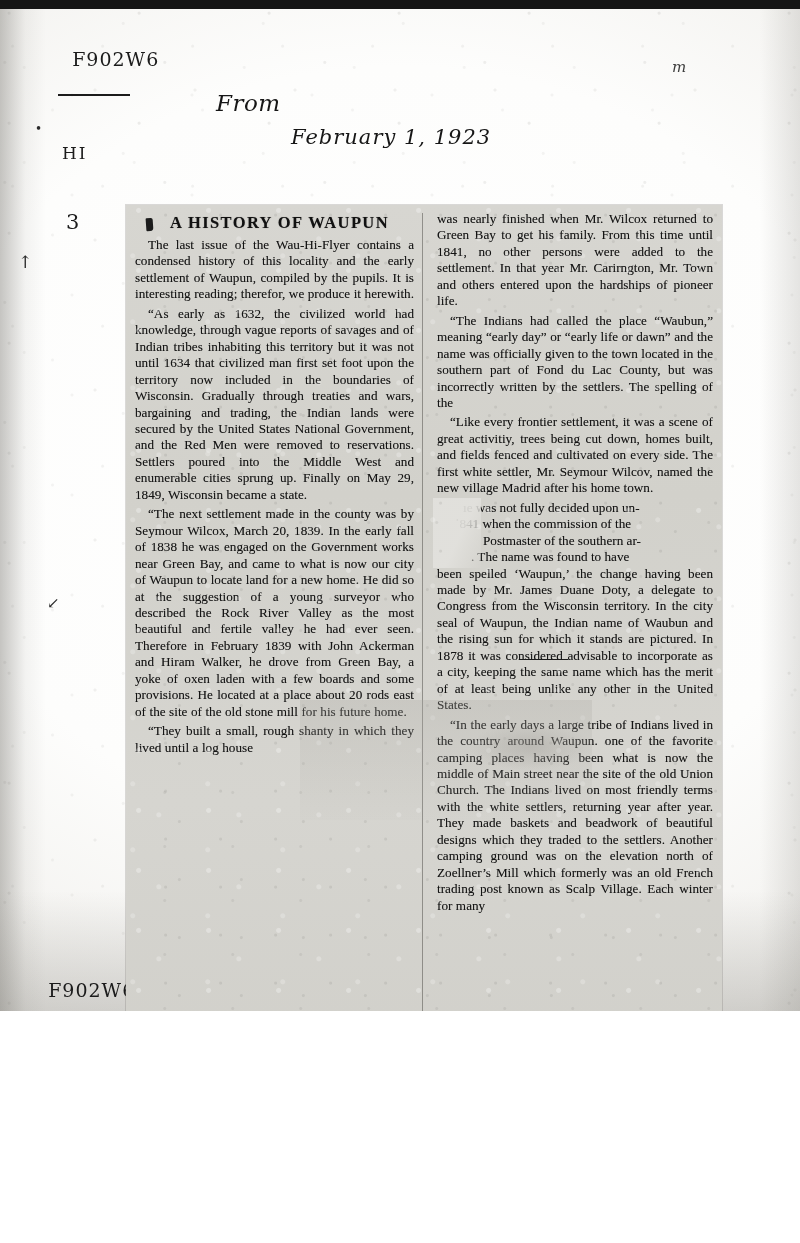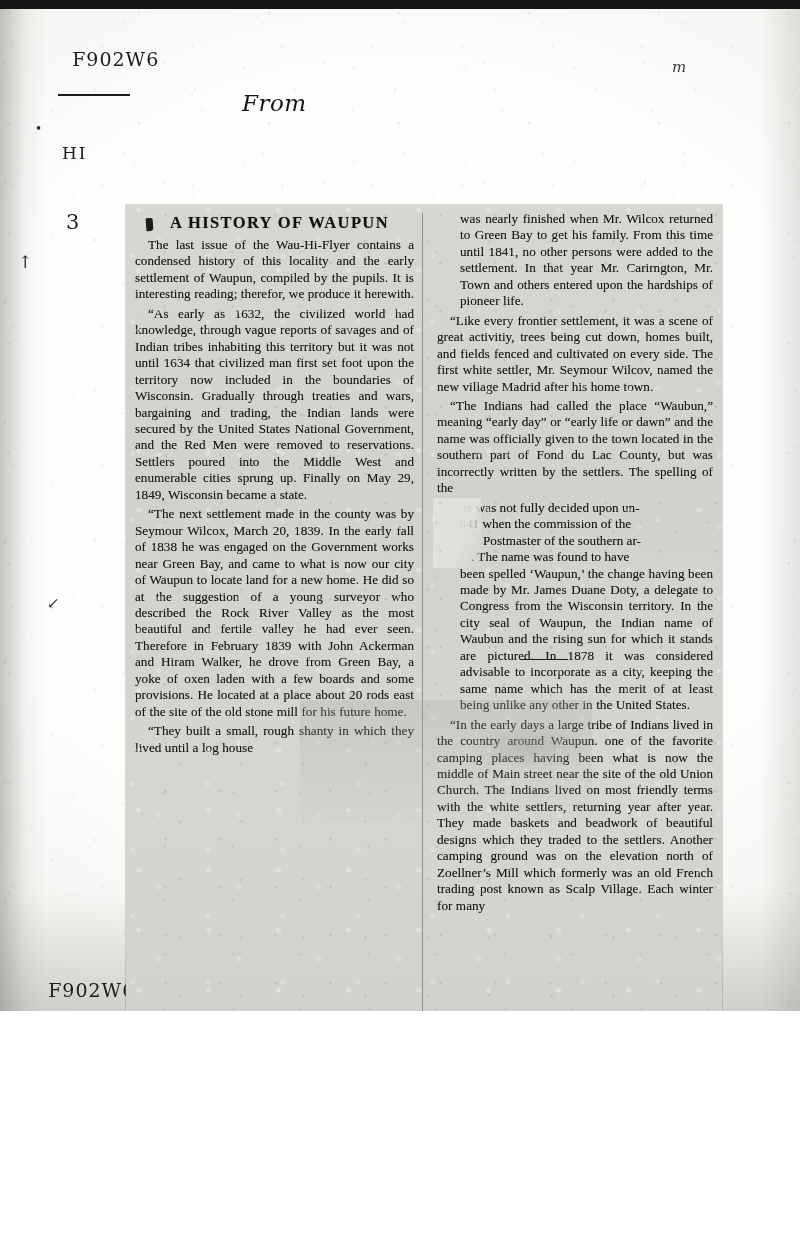--- a/index.html
+++ b/index.html
@@ -117,21 +117,21 @@
     position: absolute;
     left: 215px;
     top: 92px;
     color: #161616;
     font-family: "DejaVu Serif", serif;
     font-style: italic;
     font-size: 23px;
     line-height: 1.0;
   }
   .source-note span { display: block; white-space: pre; }
-  .source-note .l1 { margin-left: 27px; letter-spacing: .5px; }
+  .source-note .l1 { margin-left: 1px; letter-spacing: .5px; }
   .source-note .l2 { margin-left: 14px; margin-top: 14px; letter-spacing: 1.5px; }
   .source-note .l3 { margin-left: 76px; margin-top: 12px; letter-spacing: 1px; font-size: 21px; }
 
   
   .mark { position: absolute; color: #2a2a2a; font-family: "DejaVu Serif", serif; }
   .mark-dot-left      { left: 35px;  top: 122px; font-size: 12px; }
   .mark-arrow-upper   { left: 18px;  top: 252px; font-size: 17px; }
   .mark-arrow-mid     { left: 47px;  top: 594px; font-size: 15px; }
   .mark-pencil-right  { left: 672px; top: 58px;  font-size: 15px; color:#3d3d3d; font-style: italic; }
   .mark-slash-bottom  {
@@ -228,21 +228,21 @@
     font-family: "Liberation Serif", serif;
     font-size: 13.2px;
     line-height: 16.45px;
     color: #131313;
     margin: 0 0 3px 0;
     text-align: justify;
     text-indent: 13px;
     word-spacing: .2px;
     text-shadow: 0 0 .6px rgba(0,0,0,.30);
   }
-  p.body.cont { text-indent: 0; margin-left: 23px; }
+  p.body.cont { text-indent: 0; }
 
   
   .damaged { position: relative; }
   .damaged .dline {
     font-family: "Liberation Serif", serif;
     font-size: 13.2px;
     line-height: 16.45px;
     color: #131313;
     white-space: nowrap;
     text-shadow: 0 0 .6px rgba(0,0,0,.30);
@@ -306,20 +306,21 @@
 
   <div class="hand callnum-top">
     <span>F902W6</span>
     <span class="rule"></span>
     <span class="sub">HI</span>
     <span class="num">3</span>
   </div>
 
   <div class="source-note">
     <span class="l1">From</span>
+    <span class="l3">February 1, 1923</span>
   </div>
 
   <div class="mark mark-pencil-right">m</div>
   <div class="mark mark-dot-left">•</div>
   <div class="mark mark-arrow-upper">↑</div>
   <div class="mark mark-arrow-mid">↙</div>
   <div class="mark-slash-bottom"></div>
   <div class="mark-tick-bottom"></div>
 
   <div class="hand callnum-bottom">
@@ -340,22 +341,22 @@
         <div class="headline">A HISTORY OF WAUPUN</div>
 
         <p class="body">The last issue of the Wau-Hi-Flyer contains a condensed history of this locality and the early settlement of Waupun, compiled by the pupils. It is interesting reading; therefor, we produce it herewith.</p>
         <p class="body">“As early as 1632, the civilized world had knowledge, through vague reports of savages and of Indian tribes inhabiting this territory but it was not until 1634 that civilized man first set foot upon the territory now included in the boundaries of Wisconsin. Gradually through treaties and wars, bargaining and trading, the Indian lands were secured by the United States National Government, and the Red Men were removed to reservations. Settlers poured into the Middle West and enumerable cities sprung up. Finally on May 29, 1849, Wisconsin became a state.</p>
         <p class="body">“The next settlement made in the county was by Seymour Wilcox, March 20, 1839. In the early fall of 1838 he was engaged on the Government works near Green Bay, and came to what is now our city of Waupun to locate land for a new home. He did so at the suggestion of a young surveyor who described the Rock River Valley as the most beautiful and fertile valley he had ever seen. Therefore in February 1839 with John Ackerman and Hiram Walker, he drove from Green Bay, a yoke of oxen laden with a few boards and some provisions. He located at a place about 20 rods east of the site of the old stone mill for his future home.</p>
         <p class="body">“They built a small, rough shanty in which they lived until a log house</p>
       </div>
 
       <div class="col col-right">
         <p class="body cont">was nearly finished when Mr. Wilcox returned to Green Bay to get his family. From this time until 1841, no other persons were added to the settlement. In that year Mr. Carirngton, Mr. Town and others entered upon the hardships of pioneer life.</p>
+        <p class="body">“The Indians had called the place “Waubun,” meaning “early day” or “early life or dawn” and the name was officially given to the town located in the southern part of Fond du Lac County, but was incorrectly written by the settlers. The spelling of the</p>
         <p class="body">“Like every frontier settlement, it was a scene of great activitiy, trees being cut down, homes built, and fields fenced and cultivated on every side. The first white settler, Mr. Seymour Wilcov, named the new village Madrid after his home town.</p>
-        <p class="body">“The Indians had called the place “Waubun,” meaning “early day” or “early life or dawn” and the name was officially given to the town located in the southern part of Fond du Lac County, but was incorrectly written by the settlers. The spelling of the</p>
 
         <div class="damaged">
           <div class="tear-wedge"></div>
           <div class="dline d1">ıe was not fully decided upon un-</div>
           <div class="dline d2">ˈ841 when the commission of the</div>
           <div class="dline d3">Postmaster of the southern ar-</div>
           <div class="dline d4">. The name was found to have</div>
         </div>
 
         <p class="body cont">been spelled ‘Waupun,’ the change having been made by Mr. James Duane Doty, a delegate to Congress from the Wisconsin territory. In the city seal of Waupun, the Indian name of Waubun and the rising sun for which it stands are pictured. In 1878 it was considered advisable to incorporate as a city, keeping the same name which has the merit of at least being unlike any other in the United States.</p>

